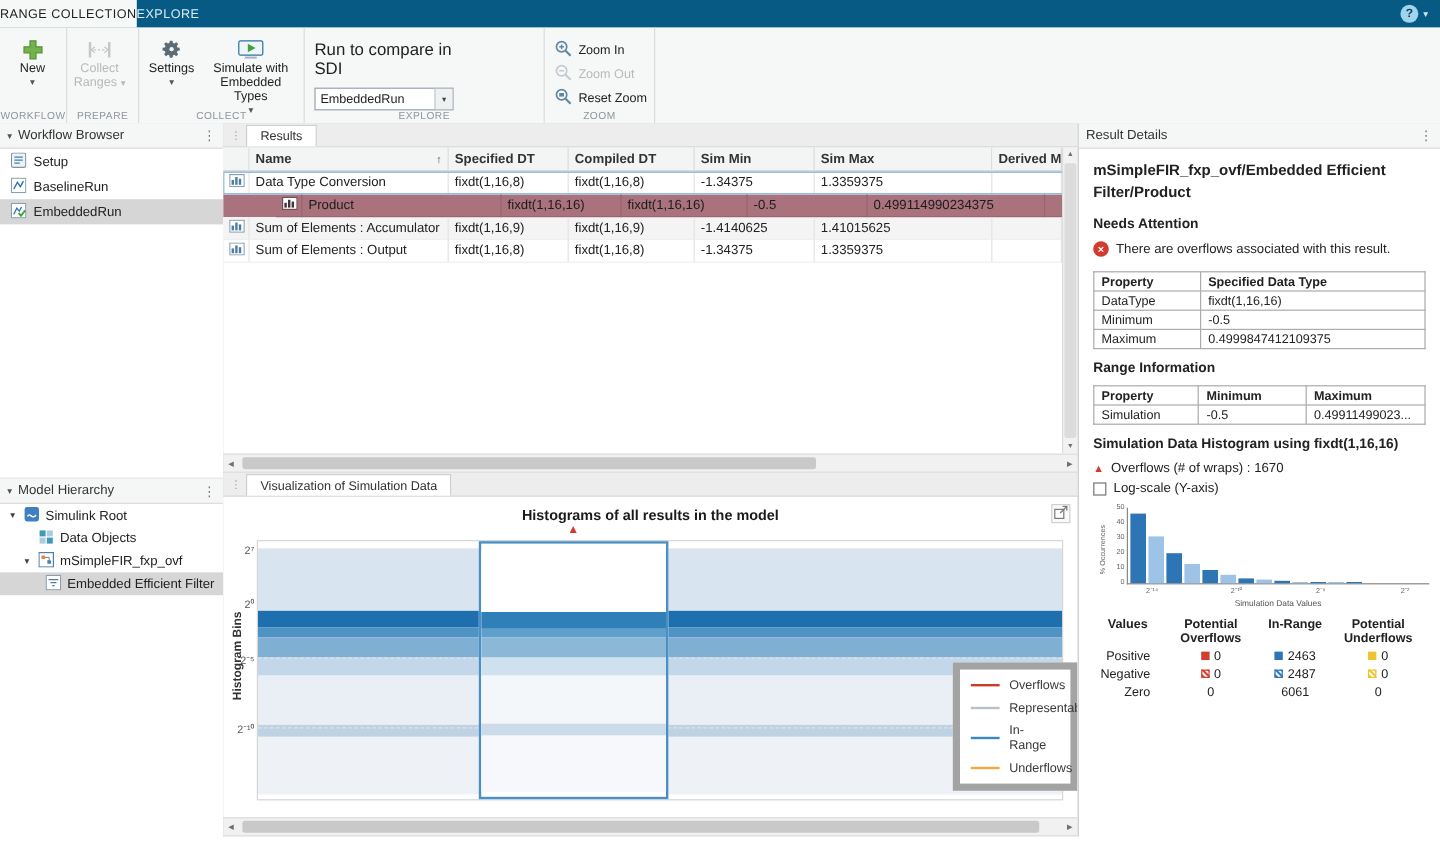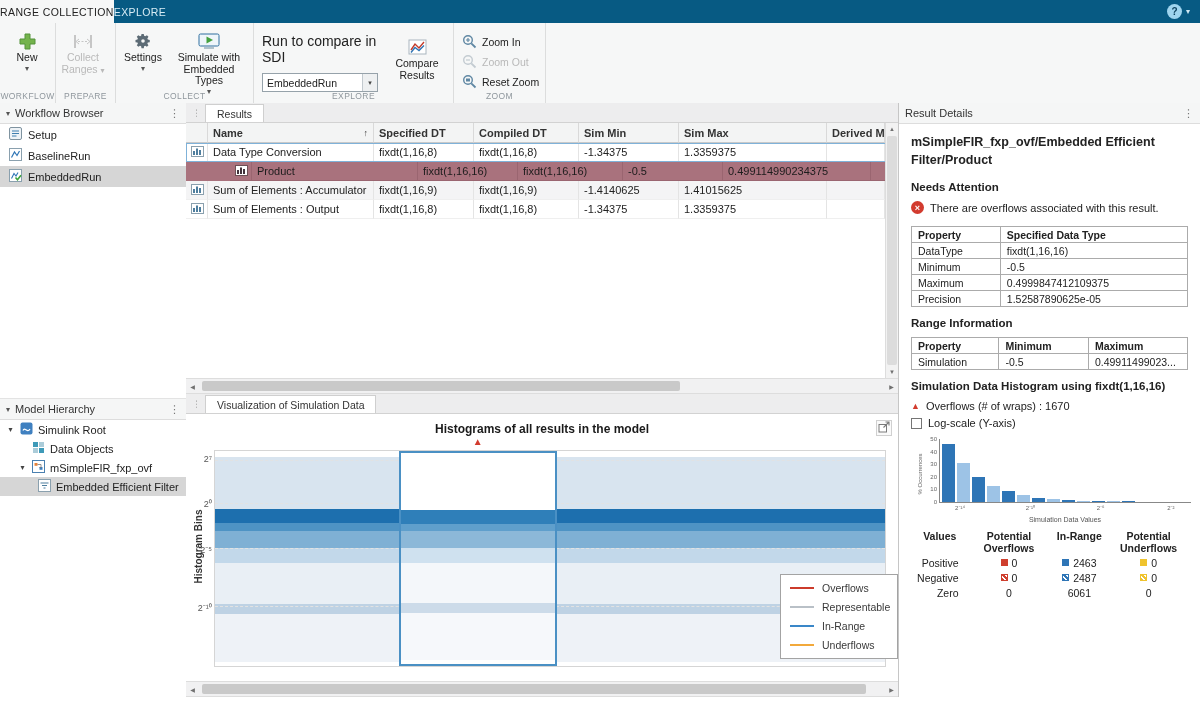--- a/index.html
+++ b/index.html
@@ -79,21 +79,21 @@
   .viz-area{position:relative;flex:1;background:#fff;overflow:hidden;}
   .viz-title{position:absolute;top:8px;left:0;right:0;text-align:center;font-weight:bold;font-size:12px;color:#1a1a1a;}
   .export-btn{position:absolute;top:6px;right:6px;width:14px;height:14px;display:flex;align-items:center;justify-content:center;border:1px solid #d0d0d0;background:#fafafa;}
   .viz-ylabel{position:absolute;left:-30px;top:calc(50% - 7px);width:84px;text-align:center;transform:rotate(-90deg);font-weight:bold;font-size:10px;color:#333;}
   #hist-plot{position:absolute;left:28px;right:12px;top:36px;bottom:14px;border:1px solid #d5d5d5;background:#fff;}
   .band{position:absolute;left:0;right:0;}
   .gridline{position:absolute;left:0;right:0;border-top:1px dashed #e2e2e2;}
   .ytick{position:absolute;left:2px;width:24px;text-align:right;font-size:9px;color:#555;}
   .hl-box{position:absolute;top:0;bottom:0;left:27.4%;width:23.6%;background:#fff;border:2px solid #4a90c4;box-sizing:border-box;overflow:hidden;}
   .tri-marker{position:absolute;top:-14px;left:calc(27.4% + 11.8% - 5px);color:#d23b2e;font-size:10px;line-height:10px;}
-  .viz-legend{position:absolute;right:0;bottom:22px;width:118px;background:#fff;border:1px solid #a3a3a3;padding:7px 9px;display:flex;flex-direction:column;gap:7px;box-sizing:border-box;}
+  .viz-legend{position:absolute;right:0;bottom:22px;width:104px;background:#fff;border:6px solid #a3a3a3;padding:7px 9px;display:flex;flex-direction:column;gap:7px;box-sizing:border-box;}
   .legend-row{display:flex;align-items:center;gap:8px;}
   .legend-swatch{width:24px;height:2px;flex:none;}
   .legend-label{font-size:10.5px;color:#3a3a3a;}
 
   
   .rdetails{position:absolute;top:103px;left:898px;right:0;bottom:14px;background:#fff;border-left:1px solid #c6c6c6;display:flex;flex-direction:column;}
   .rd-body{flex:1;padding:8px 12px;overflow:hidden;}
   .rd-title{font-size:12.5px;font-weight:bold;line-height:1.4;margin:2px 0 12px;}
   .rd-sub{font-size:11.5px;font-weight:bold;margin:10px 0 8px;}
   .attention{display:flex;align-items:center;gap:6px;margin:6px 0 12px;}
@@ -199,30 +199,20 @@
     </div>
 
     <div class="rsec sec-explore">
       <div class="explore-inner">
         <div class="explore-left">
           <div class="run-label">Run to compare in SDI</div>
           <div class="combo">
             <span class="combo-text">EmbeddedRun</span>
             <span class="combo-btn">▾</span>
           </div>
-        </div>
-        <div class="big-btn" style="width:62px;margin-top:6px;">
-          <span class="icon-box">
-            <svg width="19" height="17" viewBox="0 0 19 17">
-                <rect x="1" y="1" width="17" height="14" fill="#fff" stroke="#a9b6bf"></rect>
-                <polyline points="3,11 7,5 11,9 16,3" fill="none" stroke="#c43c2c" stroke-width="1.4"></polyline>
-                <polyline points="3,13.5 7,8.5 11,11.5 16,6.5" fill="none" stroke="#2e75b6" stroke-width="1.4"></polyline>
-              </svg>
-          </span>
-          <span class="btn-label">Compare Results</span>
         </div>
       </div>
       <div class="rsec-label">EXPLORE</div>
     </div>
 
     <div class="rsec sec-zoom">
       <div class="zoom-col">
         <div class="zoom-row">
           <span>
             <svg width="15" height="15" viewBox="0 0 15 15">
@@ -575,24 +565,20 @@
               <td>fixdt(1,16,16)</td>
             </tr>
         <tr>
               <td>Minimum</td>
               <td>-0.5</td>
             </tr>
         <tr>
               <td>Maximum</td>
               <td>0.4999847412109375</td>
             </tr>
-        <tr>
-              <td>Precision</td>
-              <td>1.52587890625e-05</td>
-            </tr>
       </tbody>
         </table>
 
       <div class="rd-sub">Range Information</div>
       <table class="ptable">
         <tbody>
             <tr>
           <th style="width:84px;">Property</th>
           <th style="width:88px;">Minimum</th>
           <th style="width:88px;">Maximum</th>

